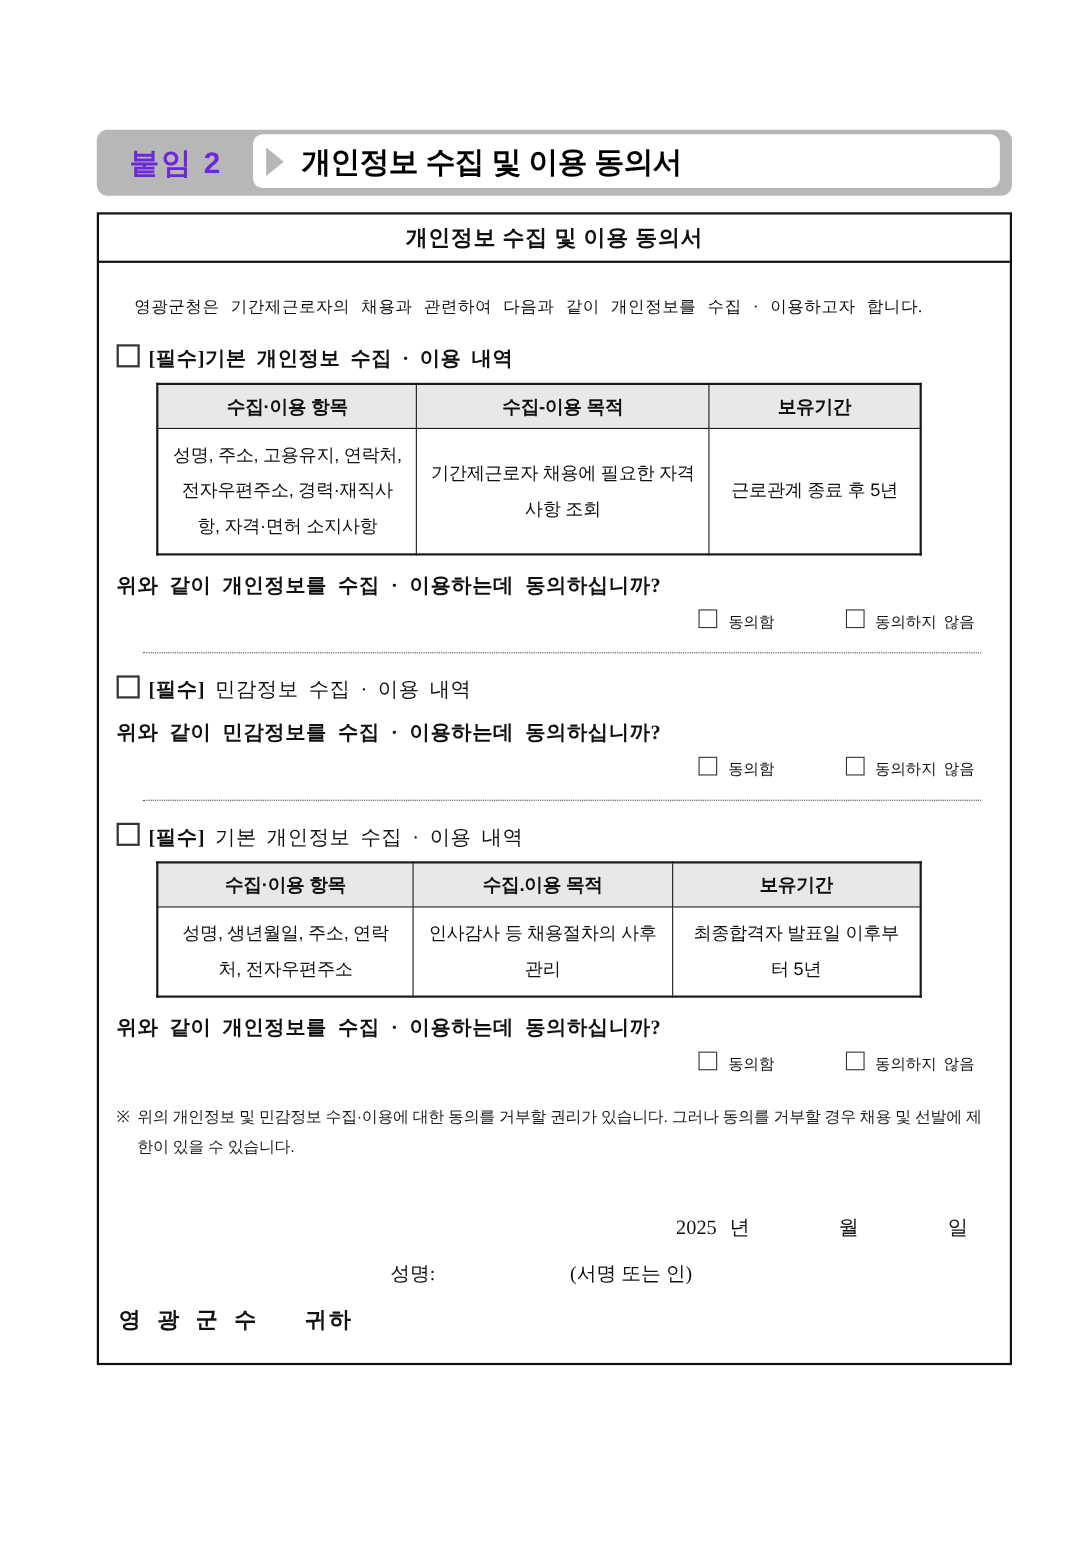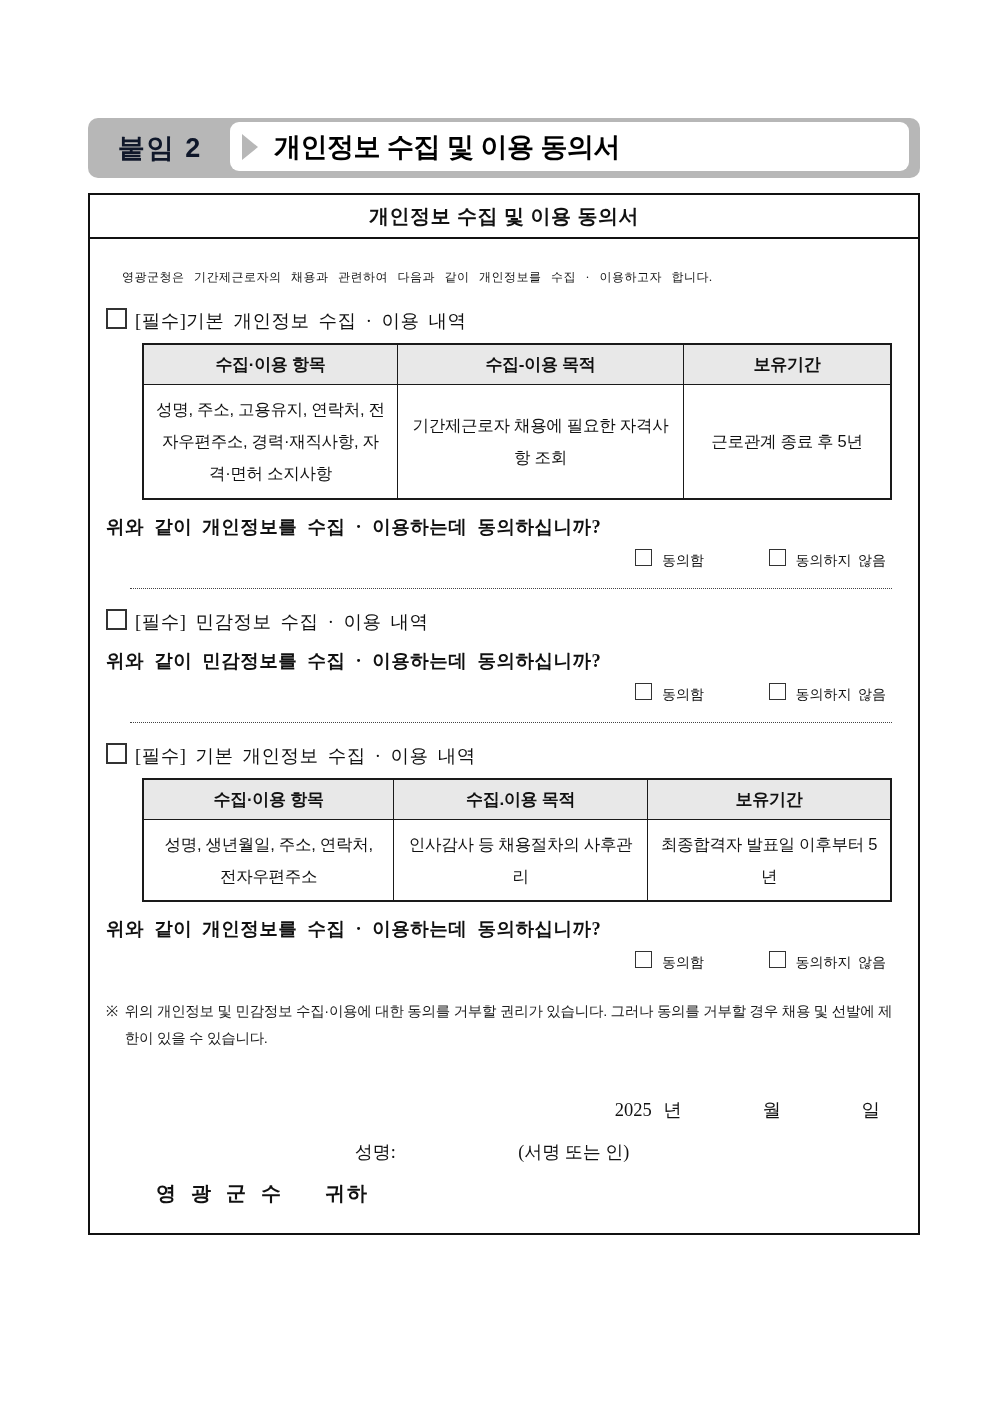--- a/index.html
+++ b/index.html
@@ -2,43 +2,43 @@
 <html><head>
 <meta charset="utf-8">
 <style>
   html,body{margin:0;padding:0;background:#ffffff;}
   body{width:992px;height:1403px;font-family:"Liberation Serif",serif;color:#111;}
   .page{box-sizing:border-box;width:992px;height:1403px;padding:118px 72px 0 88px;overflow:hidden;background:#fff;}
 
   
   .banner{position:relative;height:60px;background:#b7b7b7;border-radius:10px;}
   .badge{position:absolute;left:0;top:0;width:144px;height:100%;display:flex;align-items:center;justify-content:center;
-         color:#0f172a;font-family:"Liberation Sans",sans-serif;font-weight:bold;font-size:27px;letter-spacing:2px;}
+         color:#6d28d9;font-family:"Liberation Sans",sans-serif;font-weight:bold;font-size:27px;letter-spacing:2px;}
   .banner-inner{position:absolute;left:142px;right:11px;top:4px;bottom:7px;background:#ffffff;border-radius:9px;
          display:flex;align-items:center;padding-left:12px;}
   .chev{width:0;height:0;border-top:13px solid transparent;border-bottom:13px solid transparent;
         border-left:16px solid #b7b7b7;margin-right:16px;flex:0 0 auto;}
   .banner-title{font-family:"Liberation Sans",sans-serif;font-weight:800;font-size:27px;letter-spacing:-0.5px;color:#000;}
 
   
   .doc{margin-top:15px;border:2.5px solid #111;background:#fff;}
   .doc-title{border-bottom:2px solid #111;text-align:center;padding:8px 0 7px;
              font-family:"Liberation Sans",sans-serif;font-weight:800;font-size:20px;letter-spacing:0.5px;}
   .doc-body{padding:4px 16px 26px 14px;}
 
-  .intro{margin:24px 2px 0;font-size:12px;line-height:1.75;letter-spacing:0.5px;word-spacing:6px;
+  .intro{margin:24px 2px 0;font-size:15px;line-height:1.75;letter-spacing:0.5px;word-spacing:6px;
          text-indent:16px;text-align:justify;}
 
   .section{margin-top:20px;}
   .sec-head{font-size:18.5px;letter-spacing:0.5px;word-spacing:4px;margin:0 0 10px 2px;}
-  .sec-head .hb{font-weight:normal;}
+  .sec-head .hb{font-weight:bold;}
   .sq{display:inline-block;width:17px;height:17px;border:2px solid #333;background:#fff;
       vertical-align:-2px;margin-right:8px;}
 
-  table.tbl{border-collapse:collapse;width:750px;margin-left:38px;table-layout:fixed;
+  table.tbl{border-collapse:collapse;width:696px;margin-left:38px;table-layout:fixed;
             font-family:"Liberation Sans",sans-serif;border:2px solid #1a1a1a;}
   .tbl th{background:#e8e8e8;border:1.6px solid #1a1a1a;font-size:17px;font-weight:bold;
           padding:8px 4px;letter-spacing:-0.3px;}
   .tbl td{border:1.6px solid #1a1a1a;font-size:16.5px;text-align:center;vertical-align:middle;
           padding:8px 12px;line-height:1.95;letter-spacing:-0.3px;}
   .t1 th:nth-child(1){width:34%;} .t1 th:nth-child(2){width:38.5%;} .t1 th:nth-child(3){width:27.5%;}
   .t23 th:nth-child(1){width:33.5%;} .t23 th:nth-child(2){width:34%;} .t23 th:nth-child(3){width:32.5%;}
 
   .question{margin:14px 0 0 2px;font-weight:bold;font-size:18.5px;letter-spacing:0.5px;word-spacing:5px;}
   .options{margin-top:10px;text-align:right;padding-right:16px;font-size:14px;word-spacing:3px;}
@@ -52,21 +52,21 @@
   .footnote{display:flex;margin:26px 2px 0;font-family:"Liberation Sans",sans-serif;
             font-size:14.5px;line-height:1.85;color:#1c1c1c;letter-spacing:-0.3px;}
   .fn-marker{flex:0 0 auto;margin-right:7px;}
 
   .date-line{margin-top:46px;text-align:right;padding-right:22px;font-size:18.5px;}
   .date-line .lab{margin-left:7px;}
   .date-line .gap{margin-left:76px;}
   .name-line{margin-top:18px;text-align:center;padding-right:22px;font-size:18px;}
   .name-line .gap2{margin-left:118px;}
   .addressee{margin:16px 0 0 4px;font-size:20px;font-weight:bold;}
-  .addr-bold{letter-spacing:5px;margin-left:48px;}
+  .addr-bold{letter-spacing:5px;}
   .addr-suffix{margin-left:34px;letter-spacing:2px;}
 </style>
 </head>
 <body>
 
 <div class="page">
 
   <div class="banner">
     <div class="badge">붙임 2</div>
     <div class="banner-inner">

